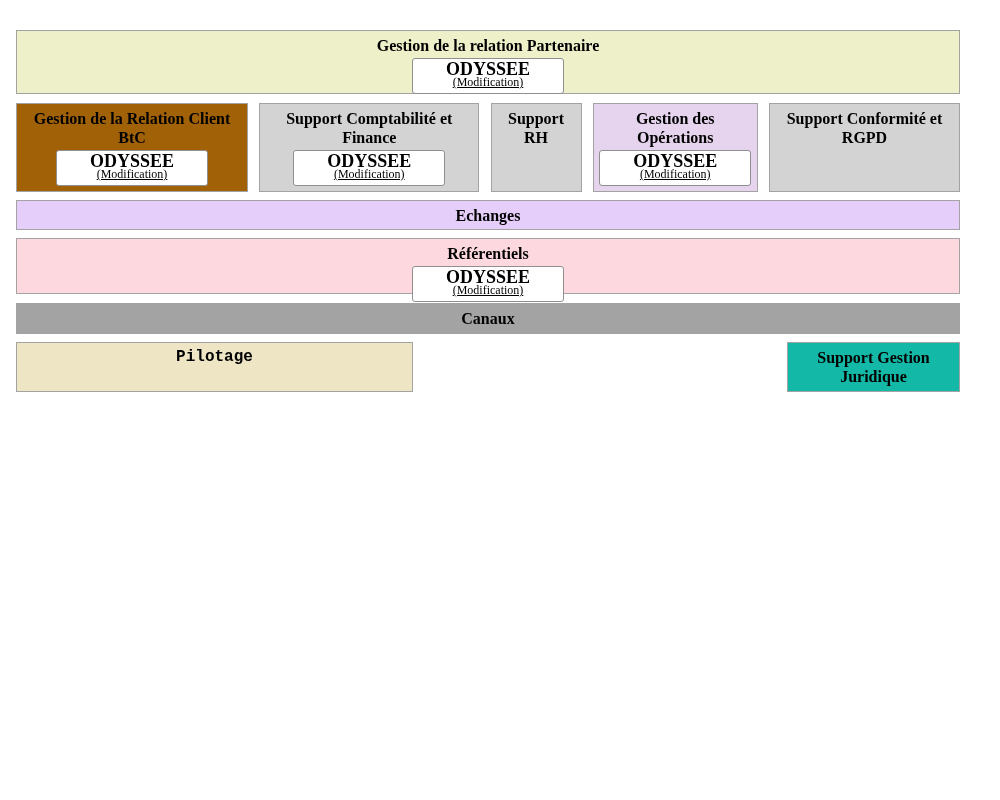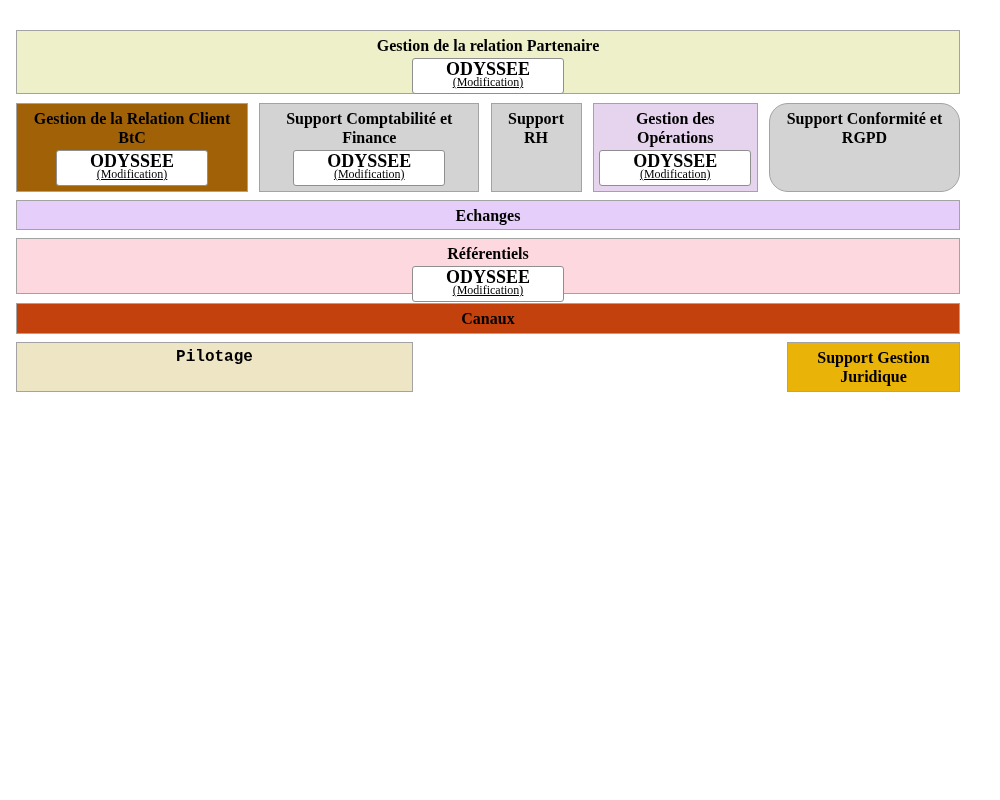--- a/index.html
+++ b/index.html
@@ -86,48 +86,48 @@
     </section>
 
     <section class="block w-ops" style="background: rgb(230, 212, 239);">
       <h2 class="title">Gestion des Opérations</h2>
       <div class="app-box">
         <div class="app-name">ODYSSEE</div>
         <div class="app-sub">(Modification)</div>
       </div>
     </section>
 
-    <section class="block w-conf" style="background: rgb(211, 211, 211); border-radius: 19px;">
+    <section class="block w-conf" style="background: rgb(211, 211, 211);">
       <h2 class="title">Support Conformité et RGPD</h2>
     </section>
 
   </div>
 
   <section id="bar-echanges" class="block bar thin" style="background: rgb(229, 207, 250);">
     <h2 class="title">Echanges</h2>
   </section>
 
   <section id="bar-referentiels" class="block bar" style="background: rgb(254, 216, 223);">
     <h2 class="title">Référentiels</h2>
     <div class="app-box">
       <div class="app-name">ODYSSEE</div>
       <div class="app-sub">(Modification)</div>
     </div>
   </section>
 
-  <section id="bar-canaux" class="block bar thin" style="background: #c2410c;">
+  <section id="bar-canaux" class="block bar thin" style="background: #a3a3a3;">
     <h2 class="title">Canaux</h2>
   </section>
 
   <div class="row row6">
 
 
     <section class="block w-pilo" style="background: rgb(237, 229, 195);">
       <h2 class="title">Pilotage</h2>
     </section>
 
-    <section class="block w-juri" style="background: #eab308;">
+    <section class="block w-juri" style="background: #14b8a6;">
       <h2 class="title">Support Gestion Juridique</h2>
     </section>
 
   </div>
 
 </div>
 
 </body></html>

